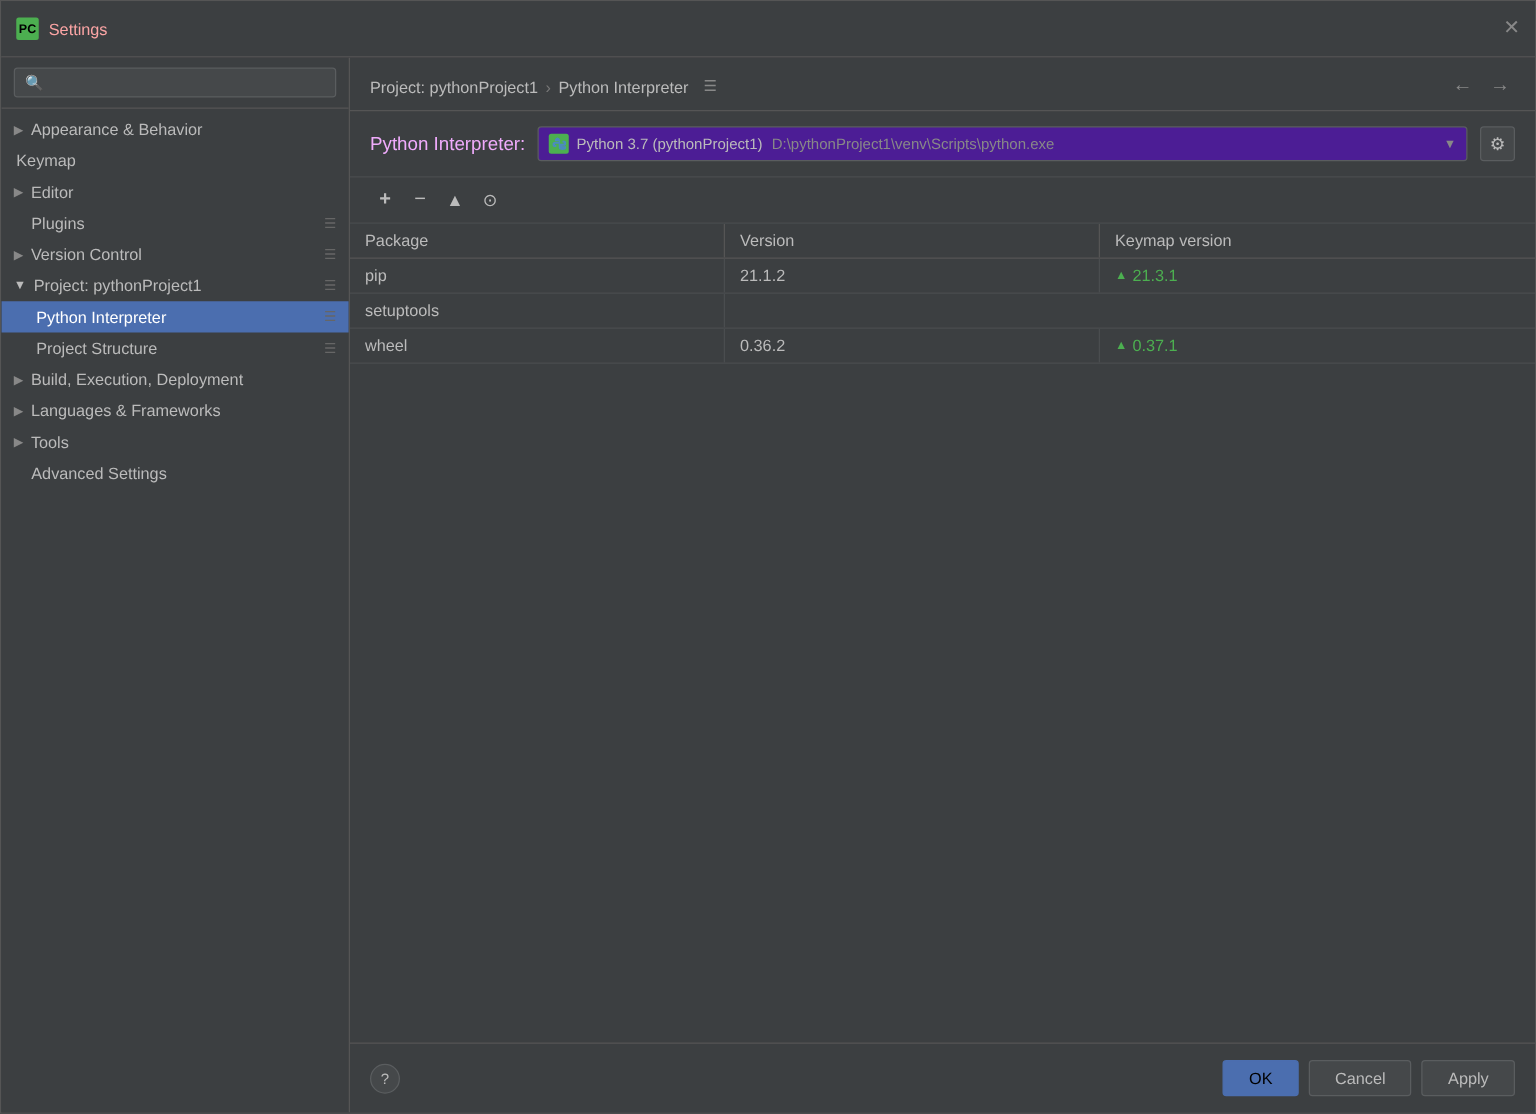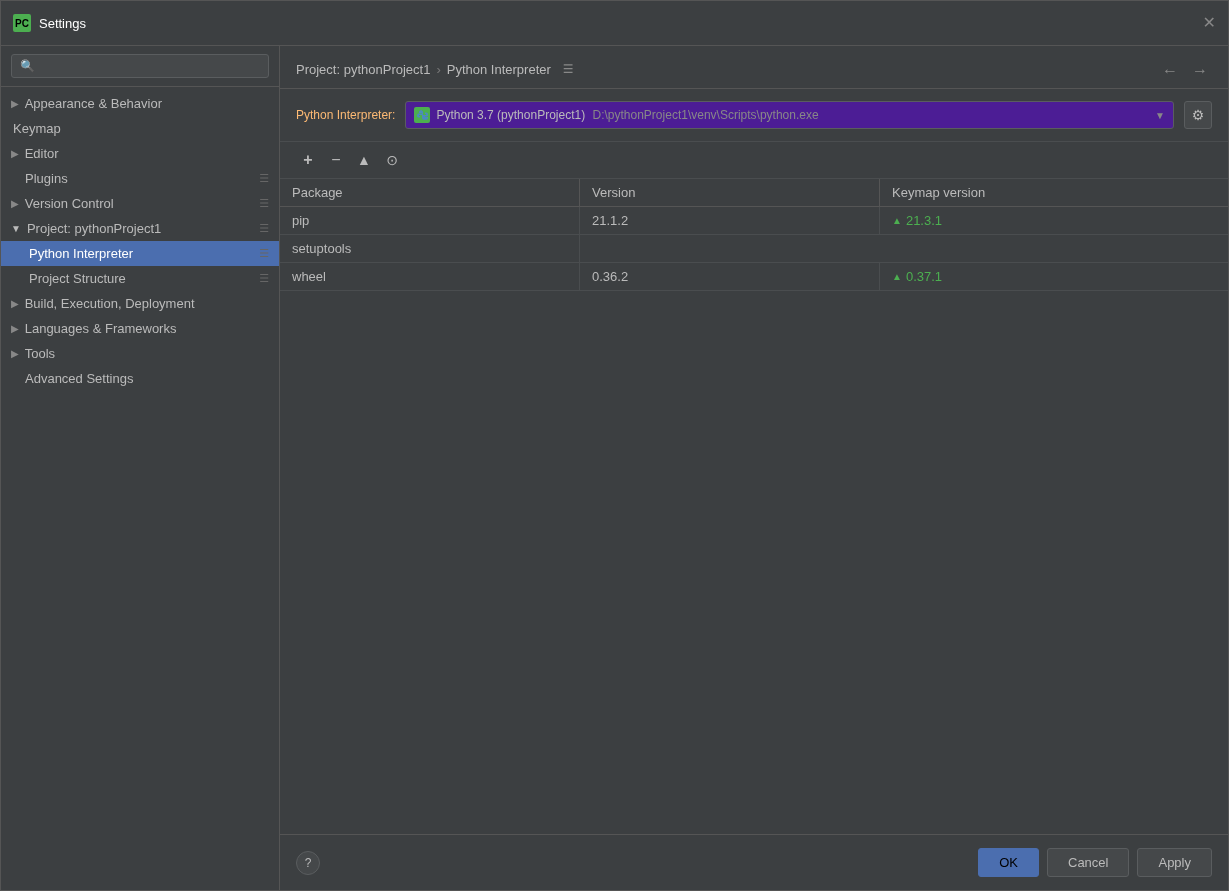--- a/index.html
+++ b/index.html
@@ -45,21 +45,21 @@
       border-radius: 2px;
       display: flex;
       align-items: center;
       justify-content: center;
       font-size: 10px;
       font-weight: bold;
       color: #000;
     }
 
     .title-text {
-      color: #ffffff;
+      color: #fca5a5;
       font-size: 13px;
     }
 
     .close-btn {
       cursor: pointer;
       color: #888;
       font-size: 16px;
       line-height: 1;
     }
 
@@ -176,23 +176,23 @@
 
     .interpreter-row {
       display: flex;
       align-items: center;
       padding: 12px 16px;
       gap: 10px;
       border-bottom: 1px solid #4a4d4f;
     }
 
     .interpreter-label {
-      color: #fdba74;
+      color: #f0abfc;
       white-space: nowrap;
-      font-size: 12px;
+      font-size: 15px;
     }
 
     .interpreter-select {
       flex: 1;
       background: #4c1d95;
       border: 1px solid #5a5d5f;
       border-radius: 3px;
       color: #bbbbbb;
       padding: 4px 8px;
       font-size: 12px;

